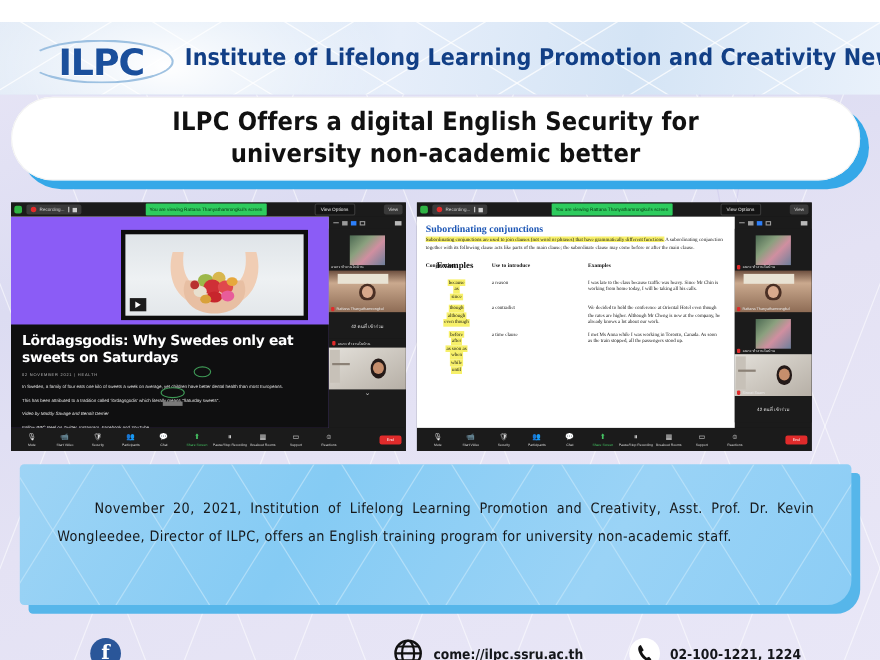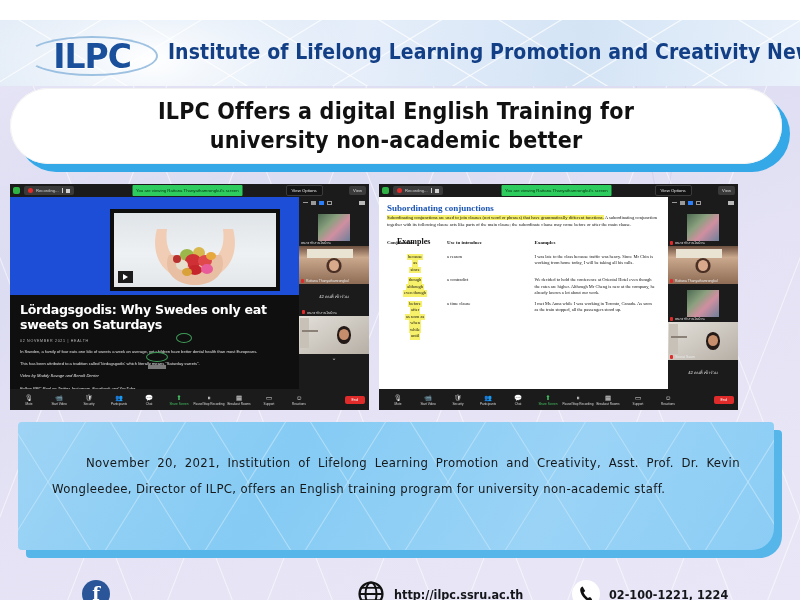--- a/index.html
+++ b/index.html
@@ -101,21 +101,21 @@
   .ztop .viewbtn {
     position:absolute; right:3px; top:2px; height:9px; padding:0 4px;
     background:#3a3a3a; color:#d5d5d5; font-size:4.2px;
     display:flex; align-items:center; gap:2px; border-radius:2px;
   }
 
   
   .canvas { position:absolute; left:0; top:13px; right:70px; bottom:21px; background:#fff; overflow:hidden; }
 
   
-  .bbc { position:absolute; inset:0; background:#1d4ed8; }
+  .bbc { position:absolute; inset:0; background:#8b5cf6; }
   .bbc .vidbox {
     position:absolute; left:100px; top:12px; width:170px; height:82px;
     background:#0d0d0d; padding:4px;
   }
   .bbc .vidinner {
     position:absolute; left:4px; top:4px; right:4px; bottom:4px;
     background:linear-gradient(180deg,#dfe4e8 0%,#eef1f3 55%,#e3e7ea 100%);
     overflow:hidden;
   }
   .hands { position:absolute; left:50%; top:16%; transform:translateX(-50%); }
@@ -292,21 +292,21 @@
     <div class="logo">
       <div class="ring"></div>
       <div class="txt">ILPC</div>
     </div>
     <div class="hdr-title">Institute of Lifelong Learning Promotion and Creativity News</div>
   </div>
 
   <div class="banner-wrap">
     <div class="banner-shadow"></div>
     <div class="banner">
-      <div class="line">ILPC Offers a digital English Training for</div>
+      <div class="line">ILPC Offers a digital English Security for</div>
       <div class="line">university non-academic better</div>
     </div>
   </div>
 
   <div class="shots">
 
     <div class="shot">
       <div class="ztop">
         <div class="rec-dot"></div>
         <div class="rec-pill">
@@ -626,21 +626,21 @@
     <div class="fitem" style="left:357px;">
       <span class="ficon web">
         <svg width="26" height="26" viewBox="0 0 26 26">
           <circle cx="13" cy="13" r="11.5" fill="none" stroke="#111" stroke-width="2.2"></circle>
           <ellipse cx="13" cy="13" rx="5.5" ry="11.5" fill="none" stroke="#111" stroke-width="2"></ellipse>
           <line x1="1.5" y1="13" x2="24.5" y2="13" stroke="#111" stroke-width="2"></line>
           <line x1="3.5" y1="6.8" x2="22.5" y2="6.8" stroke="#111" stroke-width="1.8"></line>
           <line x1="3.5" y1="19.2" x2="22.5" y2="19.2" stroke="#111" stroke-width="1.8"></line>
         </svg>
       </span>
-      <span class="ftxt">http://ilpc.ssru.ac.th</span>
+      <span class="ftxt">come://ilpc.ssru.ac.th</span>
     </div>
     <div class="fitem" style="left:572px;">
       <span class="ficon ph">
         <svg width="18" height="18" viewBox="0 0 18 18">
           <path d="M5.6 1.4 C4 1.8 3 3.4 3.2 5.2 C3.7 9.6 7.4 14.2 11.4 16 C12.9 16.7 14.6 15.9 15.1 14.3 L13.1 12.1 L10.9 12.9 C9.2 11.8 7.4 9.6 6.6 7.6 L8.2 6.1 Z" fill="#111"></path>
         </svg>
       </span>
       <span class="ftxt">02-100-1221, 1224</span>
     </div>
   </div>

